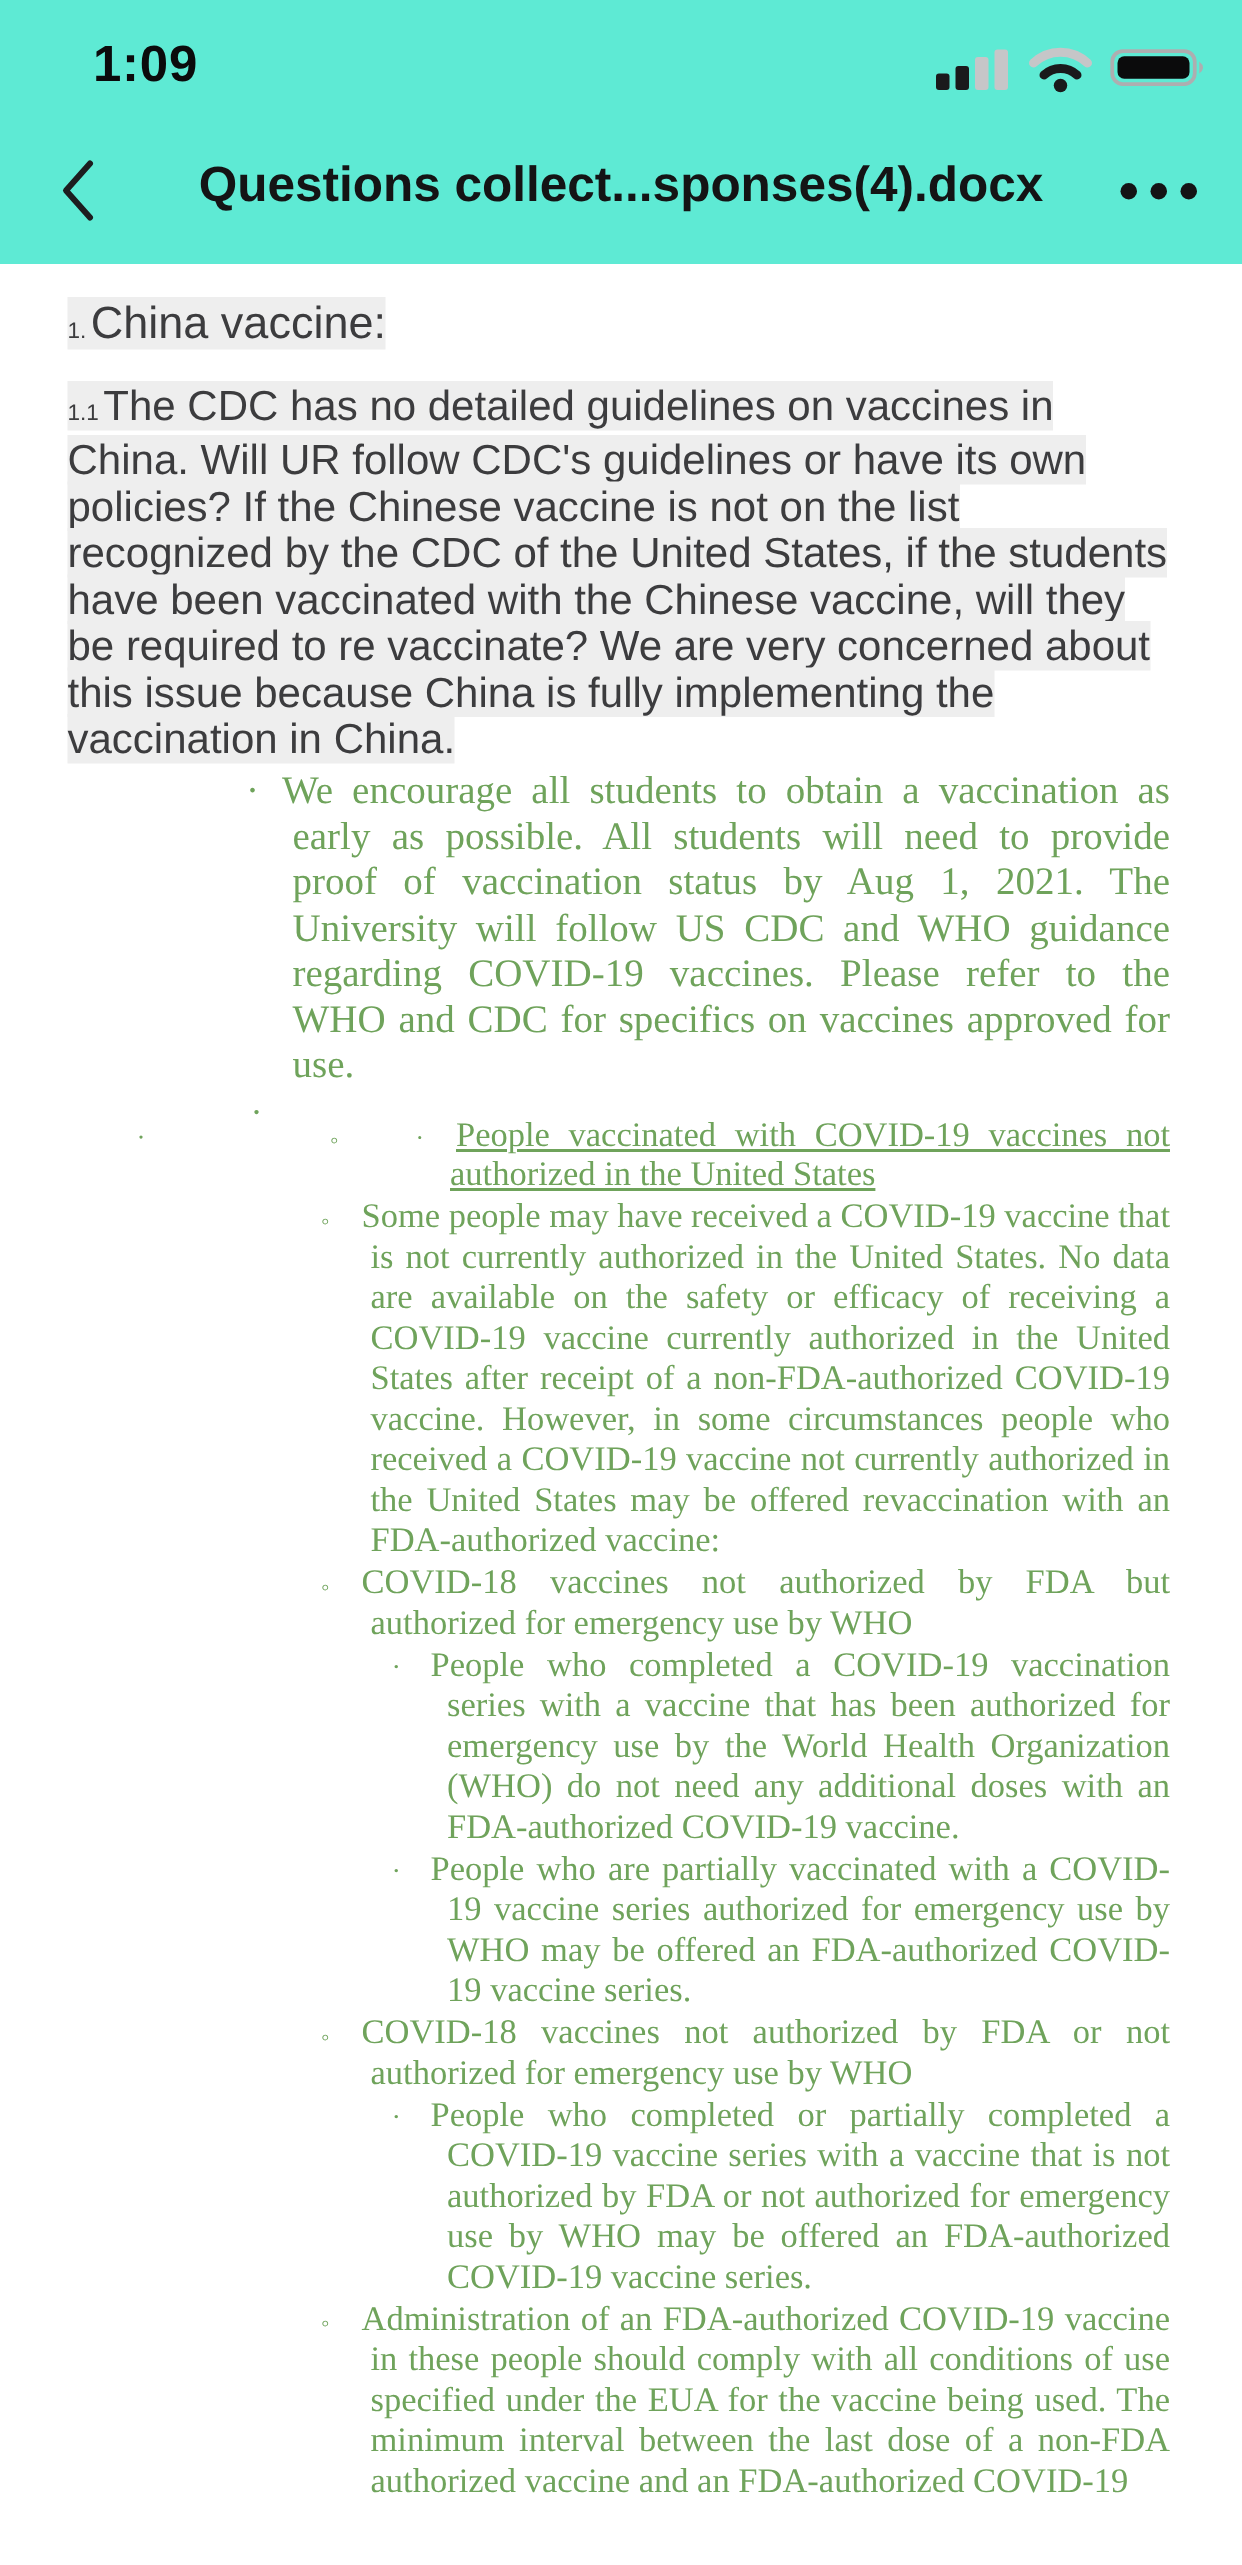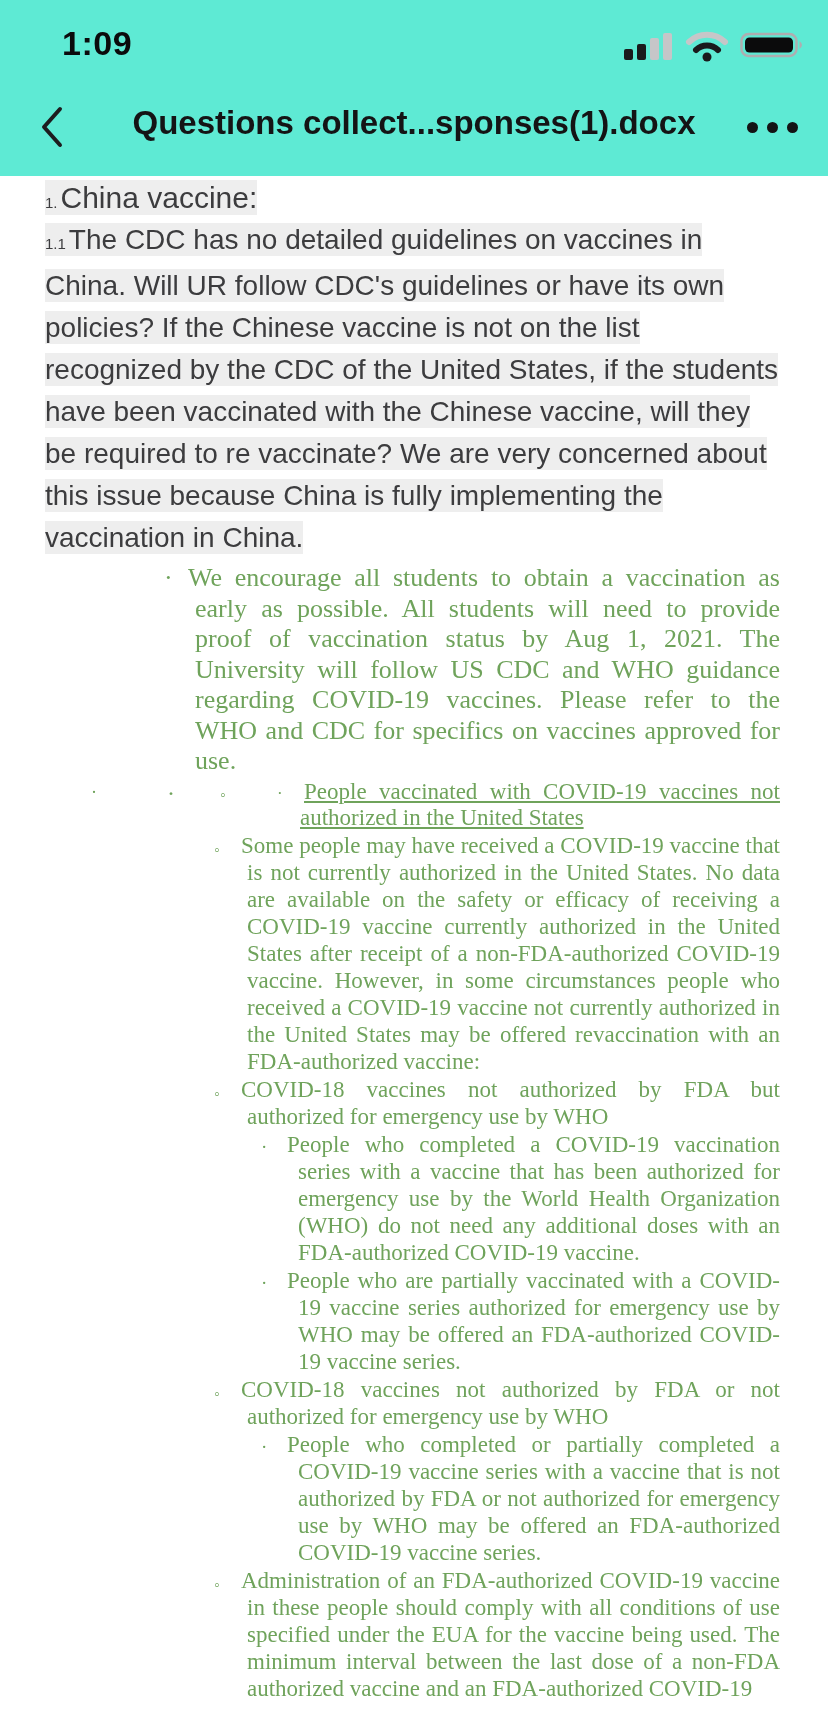--- a/index.html
+++ b/index.html
@@ -15,27 +15,27 @@
   .nav-bar { position:relative; height:86px; }
   .back-btn { position:absolute; left:24px; top:2px; width:56px; height:70px; display:flex; align-items:center; justify-content:center; cursor:pointer; }
   .nav-title { position:absolute; left:100px; right:100px; top:14px; text-align:center; font-size:33px; font-weight:600; color:#141415; white-space:nowrap; overflow:hidden; }
   .menu-btn { position:absolute; right:18px; top:8px; width:76px; height:58px; display:flex; align-items:center; justify-content:center; gap:9px; cursor:pointer; }
   .menu-btn i { width:11px; height:11px; border-radius:50%; background:#141415; }
 
   
   .doc { position:absolute; top:176px; left:0; width:828px; height:1534px; background:#fff;
          padding:6px 48px 0 45px; overflow:hidden; }
 
-  .para { position:relative; color:#6fa35b; font-family:"Liberation Serif", serif; }
+  .para { position:relative; color:#6fa35b; font-family:"Liberation Serif", serif;margin-top:18px; }
   .marker { position:absolute; color:inherit; }
 
   
   .numbered-heading, .numbered-para { color:#3c3c3e; font-family:"Liberation Sans", sans-serif; text-align:left; }
   .numbered-heading { font-size:30px; line-height:32px; }
-  .numbered-para { font-size:28px; line-height:42px; }
+  .numbered-para { font-size:28px; line-height:31px; }
   .numbered-heading .hl, .numbered-para .hl { background:#eeeeee; box-decoration-break:clone; -webkit-box-decoration-break:clone; padding:1px 0; }
   .numbered-heading .num, .numbered-para .num { font-size:15px; padding-right:3px; color:#3c3c3e; }
 
   
   .green-bullet-lg { font-size:26px; line-height:30.5px; padding-left:150px; text-indent:-7px; text-align:justify; margin-top:4px; }
   .green-bullet-lg > .marker { left:126px; top:0; font-size:26px; }
 
   .green-bullet-md { font-size:26px; line-height:31px; padding-left:133px; margin-top:1px; }
   .green-bullet-md > .marker { left:122px; top:0; font-size:24px; }
 
@@ -80,21 +80,21 @@
         <path d="M59.5 13 q5 4 0 8 z" fill="#aeaeb0"></path>
       </svg>
     </span>
   </div>
   <div class="nav-bar">
     <div class="back-btn" title="Back">
       <svg width="26" height="44" viewBox="0 0 26 44">
         <polyline points="21,4 5,22 21,40" fill="none" stroke="#1d1d1f" stroke-width="4" stroke-linecap="round" stroke-linejoin="round"></polyline>
       </svg>
     </div>
-    <div class="nav-title">Questions collect...sponses(1).docx</div>
+    <div class="nav-title">Questions collect...sponses(4).docx</div>
     <div class="menu-btn" title="More options">
       <i></i>
         <i></i>
         <i></i>
     </div>
   </div>
 </div>
 
 <div class="doc" id="doc-body">
     <div class="para numbered-heading"><span class="hl"><span class="num">1.</span><span class="txt">China vaccine:</span></span></div>

